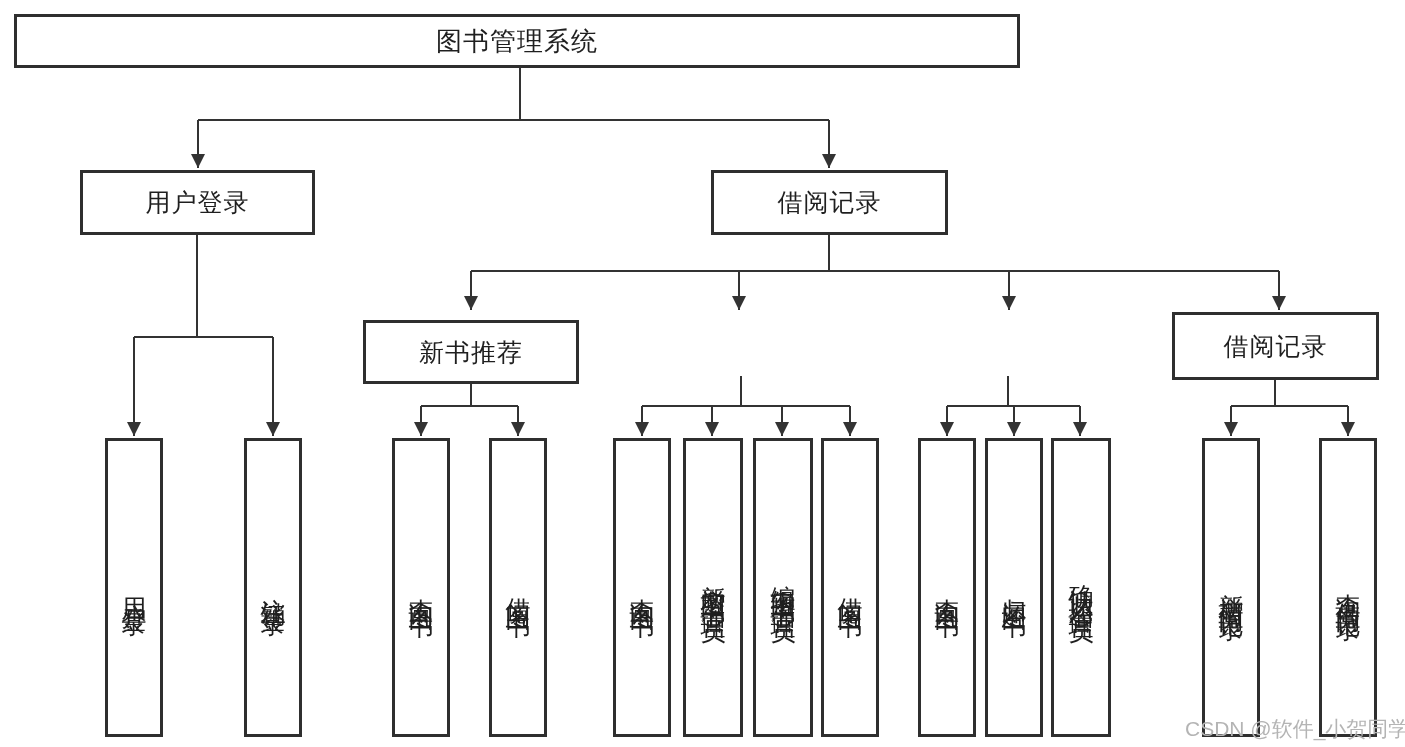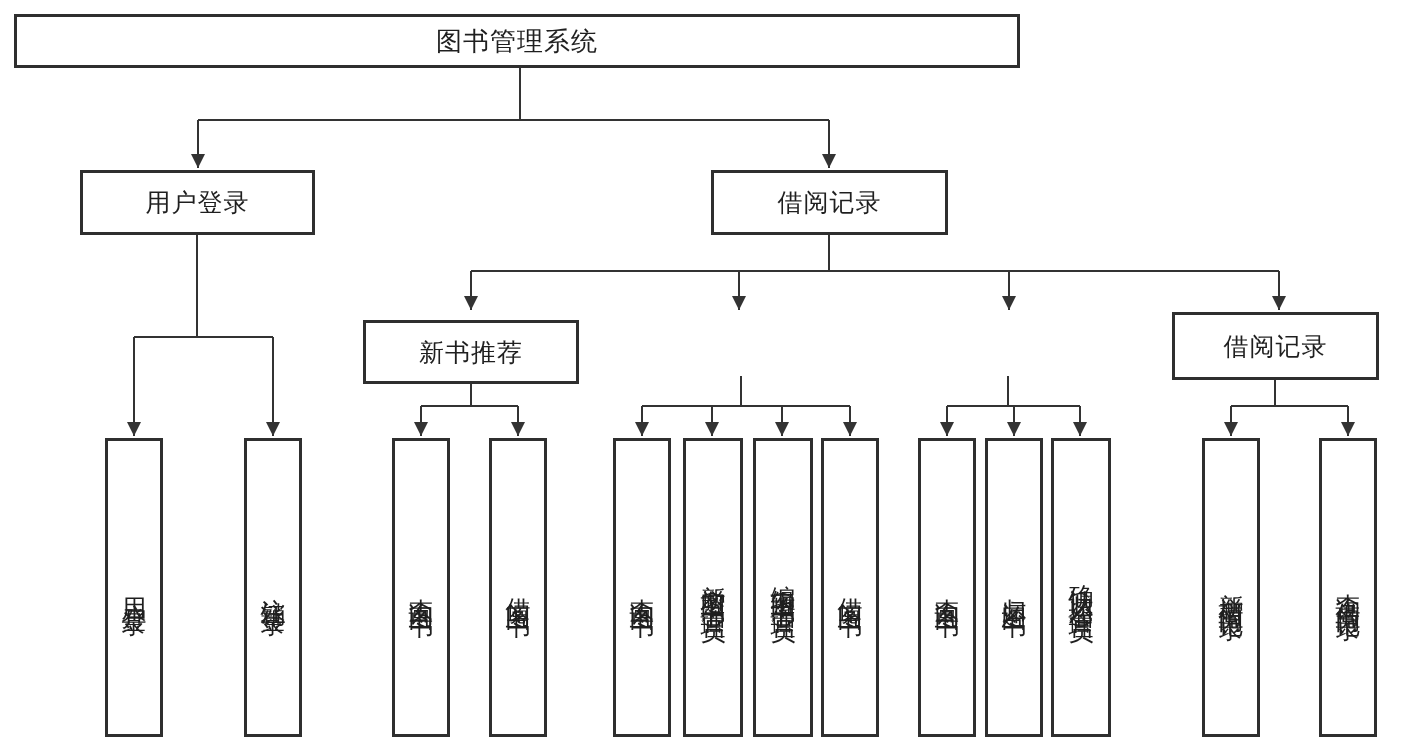--- a/index.html
+++ b/index.html
@@ -156,14 +156,15 @@
     <span class="vtext">确认归还（管理员）</span>
   </div>
 
   <div class="box vbox" style="left:1202px;top:438px;width:58px;height:299px;">
     <span class="vtext">新增借阅记录</span>
   </div>
   <div class="box vbox" style="left:1319px;top:438px;width:58px;height:299px;">
     <span class="vtext">查询借阅记录</span>
   </div>
 
+  <div class="watermark">CSDN @软件_小贺同学</div>
 
 </div>
 
 </body></html>

